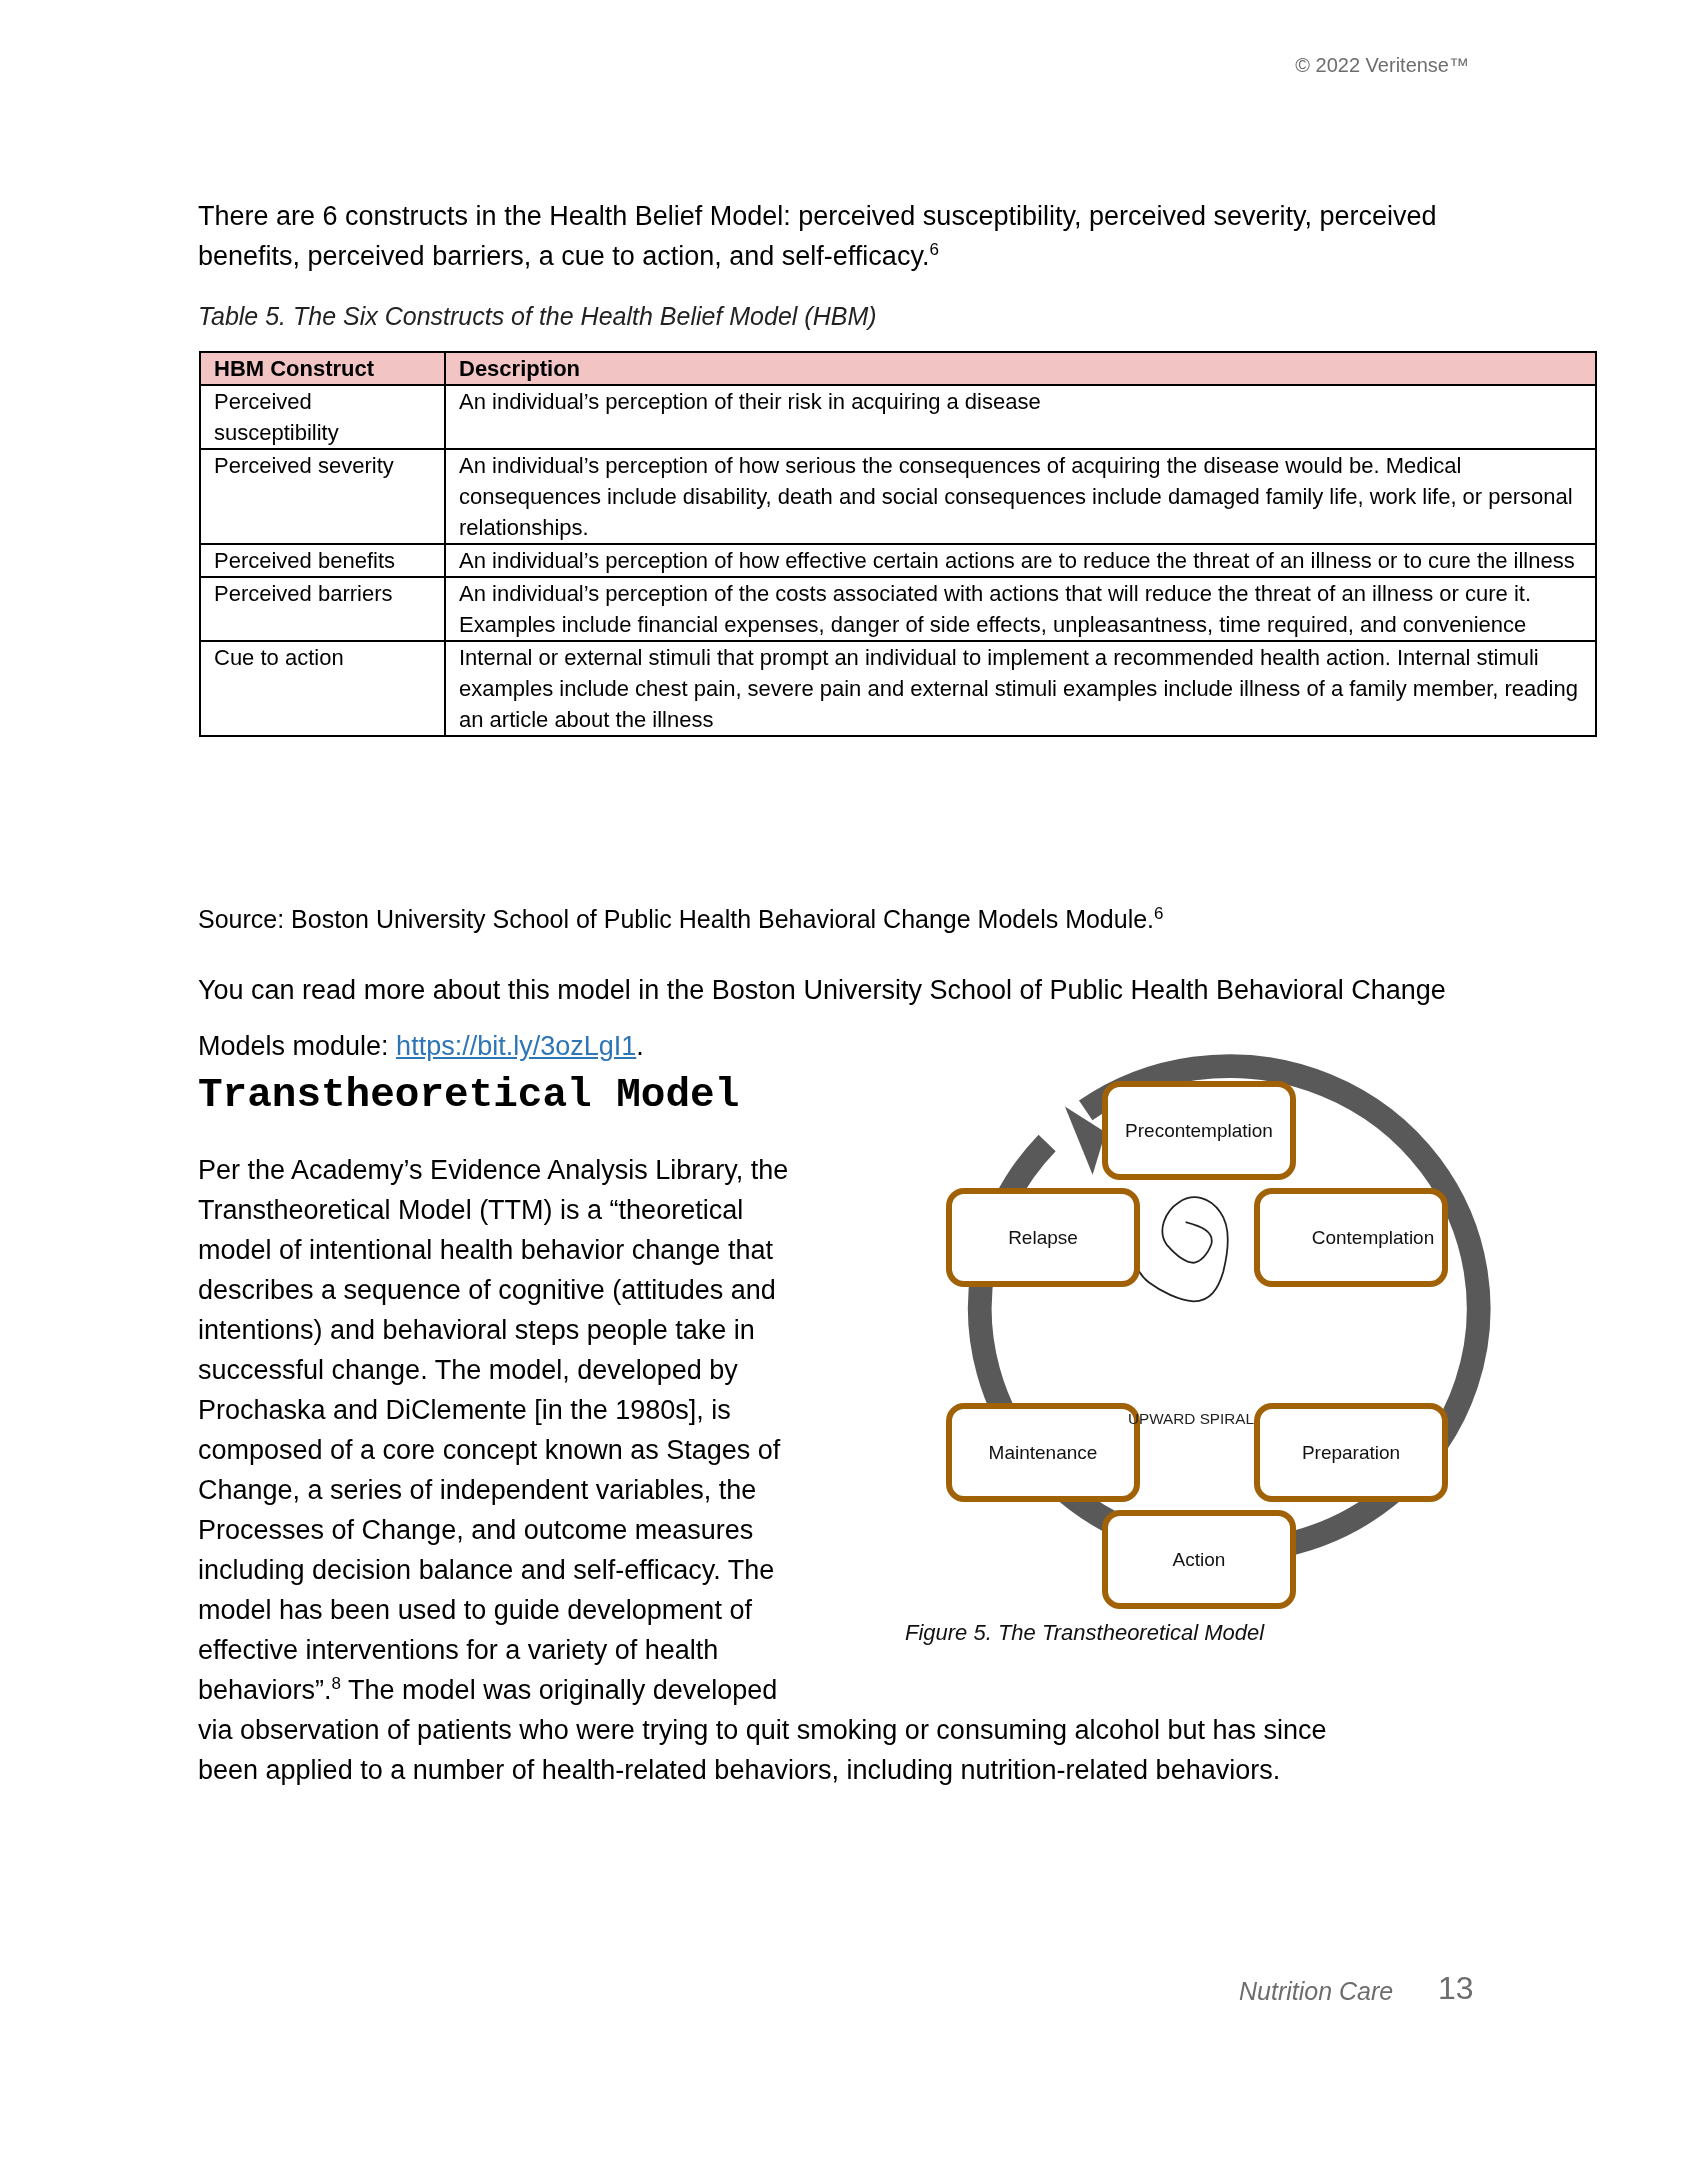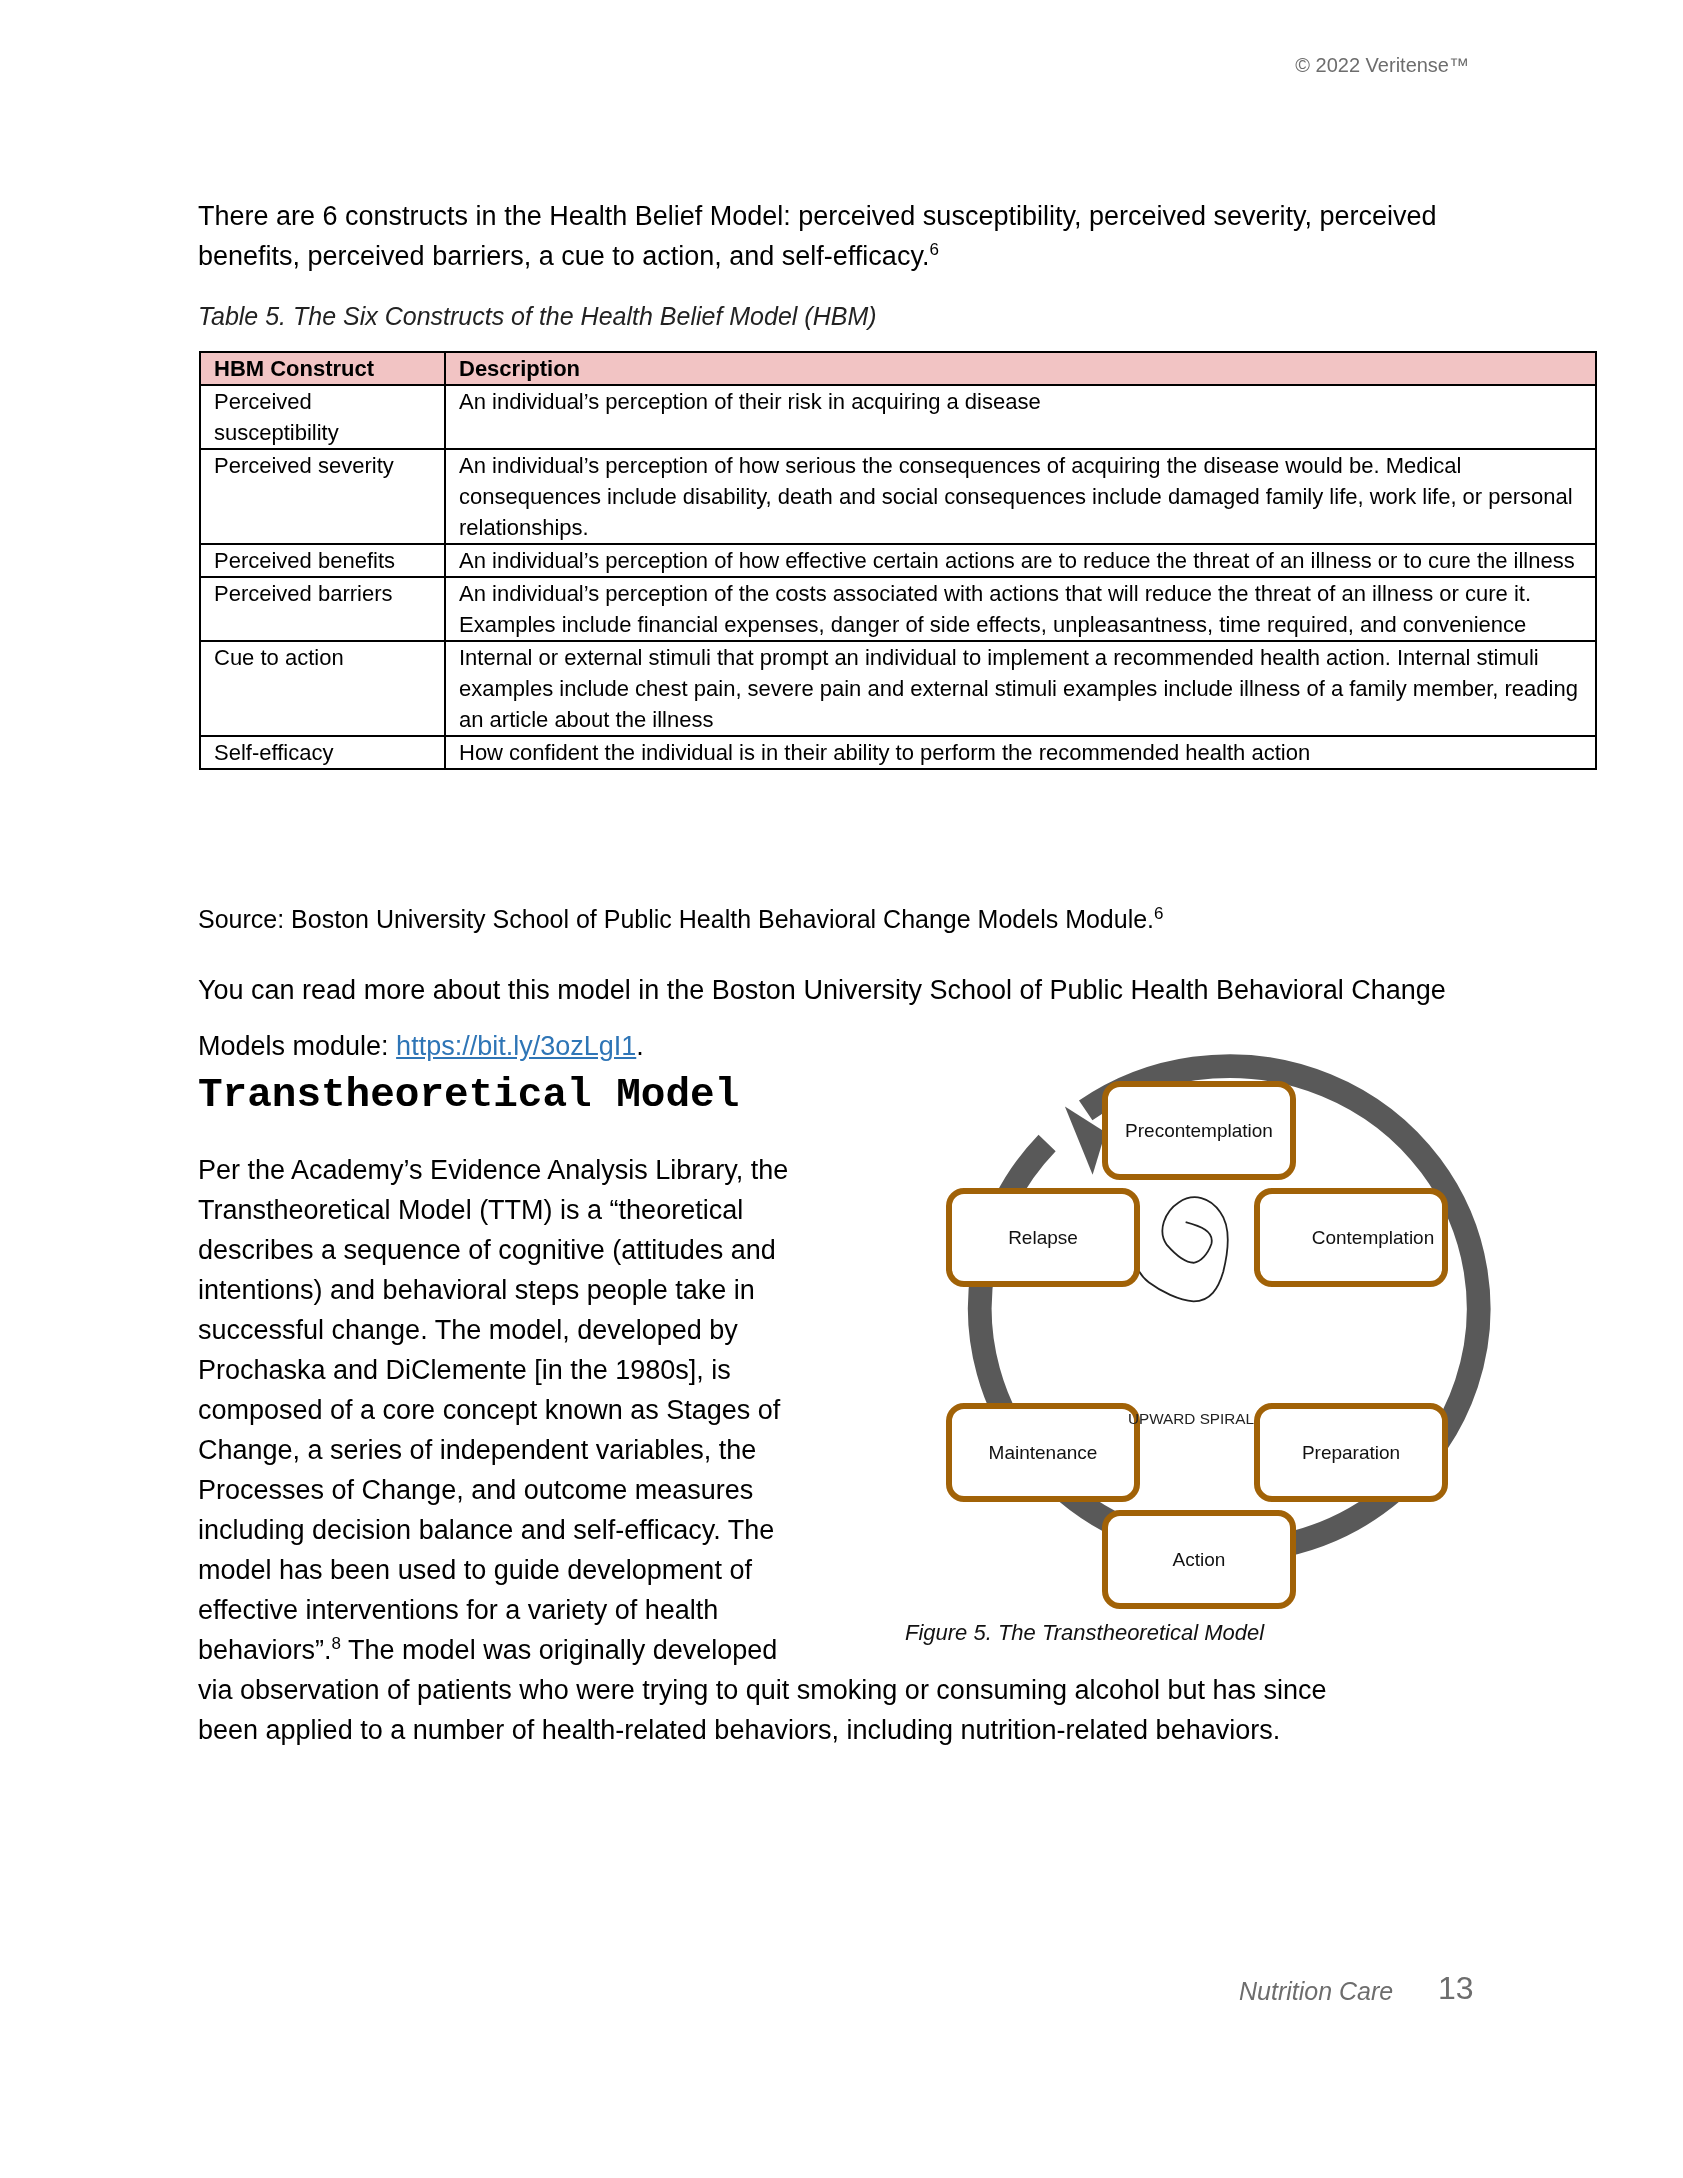--- a/index.html
+++ b/index.html
@@ -67,40 +67,37 @@
       <td>An individual’s perception of how effective certain actions are to reduce the threat of an illness or to cure the illness</td>
     </tr>
     <tr>
       <td>Perceived barriers</td>
       <td>An individual’s perception of the costs associated with actions that will reduce the threat of an illness or cure it. Examples include financial expenses, danger of side effects, unpleasantness, time required, and convenience</td>
     </tr>
     <tr>
       <td>Cue to action</td>
       <td>Internal or external stimuli that prompt an individual to implement a recommended health action. Internal stimuli examples include chest pain, severe pain and external stimuli examples include illness of a family member, reading an article about the illness</td>
     </tr>
-    <tr>
-      <td>Self-efficacy</td>
-      <td>How confident the individual is in their ability to perform the recommended health action</td>
-    </tr>
   </tbody>
 </table>
 
 <div class="abs source">
   <span>Source: Boston University School of Public Health Behavioral Change Models Module.</span><sup>6</sup>
 </div>
 
 <p class="abs readmore" style="margin:0;">
   <span>You can read more about this model in the Boston University School of Public Health Behavioral Change Models module: </span><a class="link" href="#">https://bit.ly/3ozLgI1</a><span>.</span>
 </p>
 
 <h2 class="abs heading" style="margin:0;">Transtheoretical Model</h2>
 
 <div class="abs ttm-para">
   <span class="line">Per the Academy’s Evidence Analysis Library, the</span>
   <span class="line">Transtheoretical Model (TTM) is a “theoretical</span>
+  <span class="line">model of intentional health behavior change that</span>
   <span class="line">describes a sequence of cognitive (attitudes and</span>
   <span class="line">intentions) and behavioral steps people take in</span>
   <span class="line">successful change. The model, developed by</span>
   <span class="line">Prochaska and DiClemente [in the 1980s], is</span>
   <span class="line">composed of a core concept known as Stages of</span>
   <span class="line">Change, a series of independent variables, the</span>
   <span class="line">Processes of Change, and outcome measures</span>
   <span class="line">including decision balance and self-efficacy. The</span>
   <span class="line">model has been used to guide development of</span>
   <span class="line">effective interventions for a variety of health</span>

